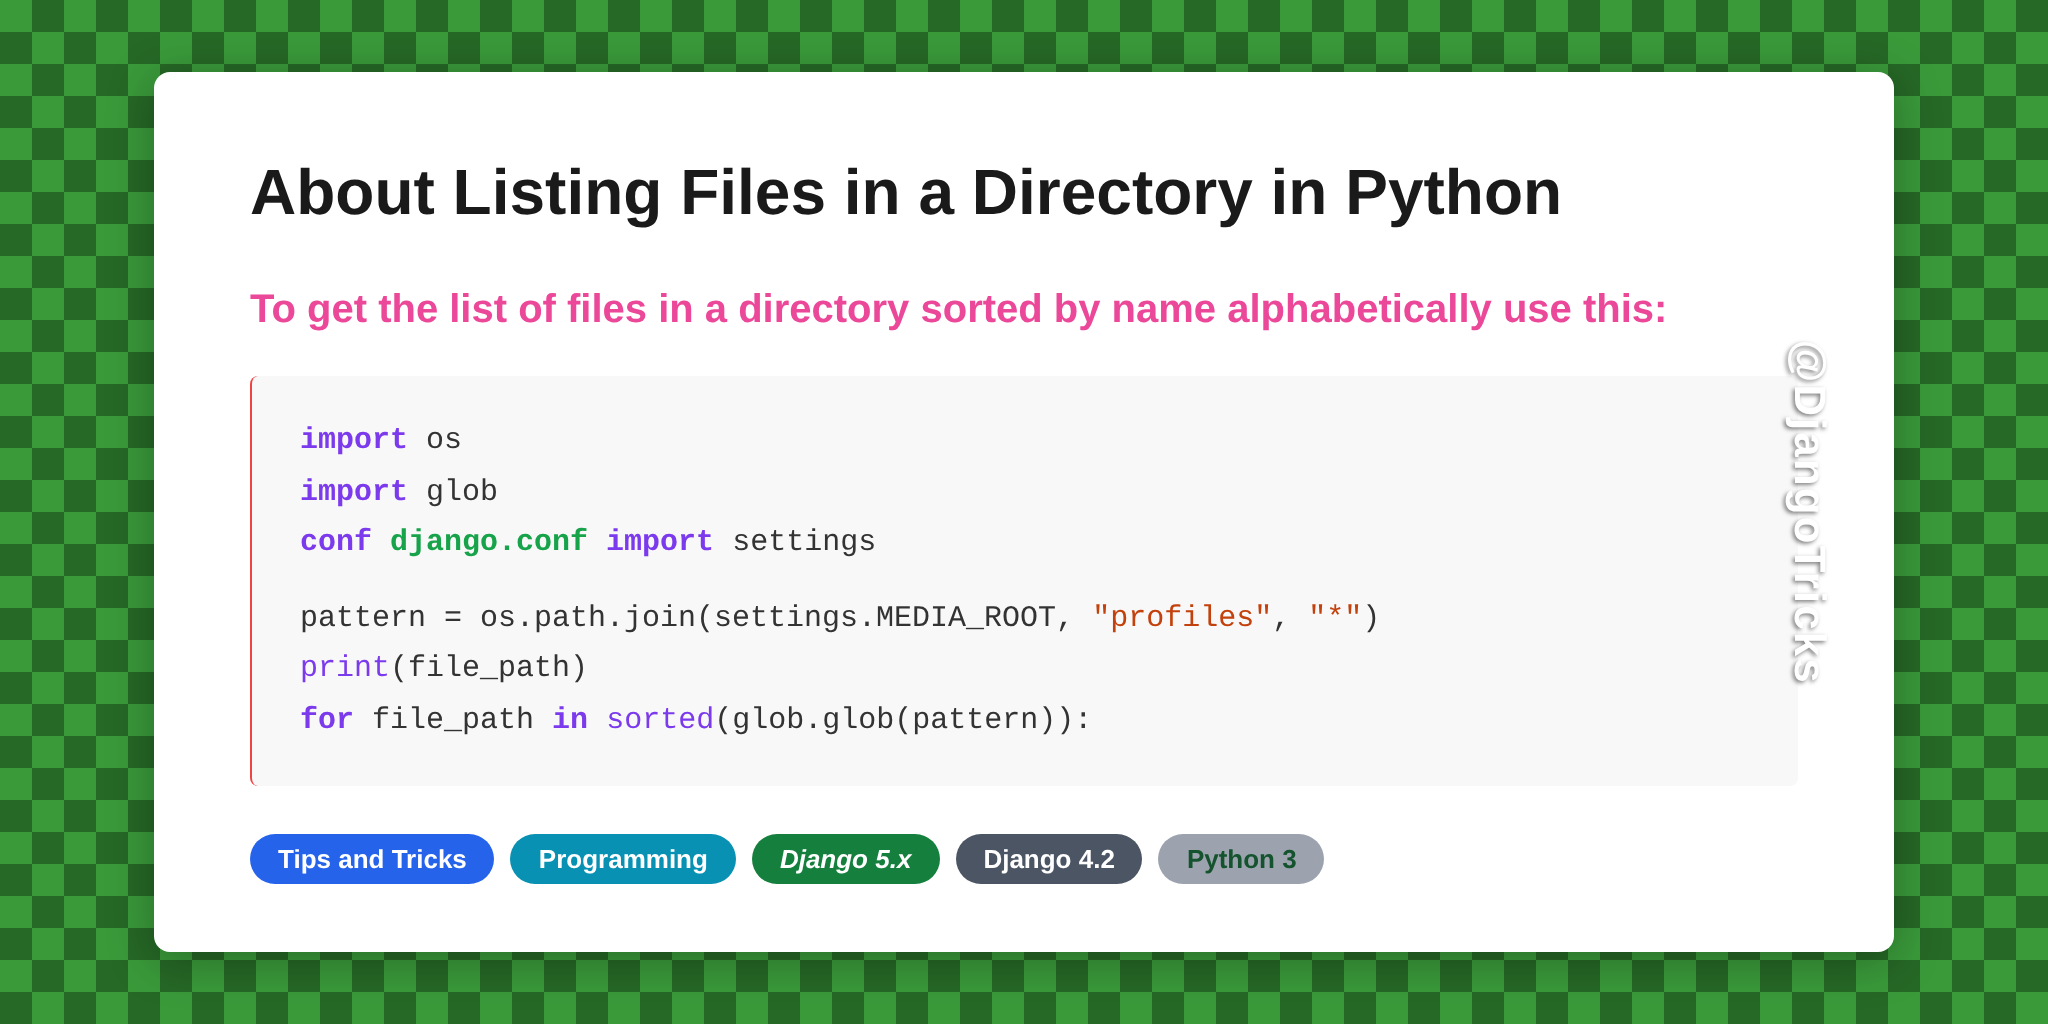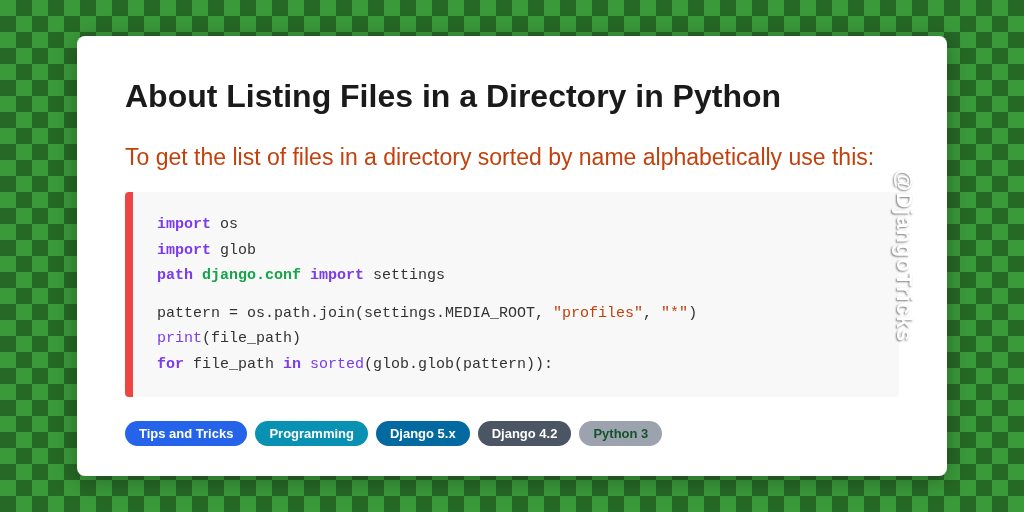--- a/index.html
+++ b/index.html
@@ -54,29 +54,30 @@
 
     .title {
       font-size: 32px;
       font-weight: 900;
       color: #1a1a1a;
       line-height: 1.25;
       margin-bottom: 24px;
     }
 
     .description {
-      font-size: 23px;
-      color: #c2410c;
+      font-size: 20px;
+      color: #ec4899;
       margin-bottom: 18px;
       line-height: 1.5;
+      font-weight: bold;
     }
 
     .code-block {
       background: #f8f8f8;
-      border-left: 8px solid #ef4444;
+      border-left: 1px solid #ef4444;
       border-radius: 4px;
       padding: 20px 24px;
       font-family: 'Courier New', Courier, monospace;
       font-size: 15px;
       line-height: 1.7;
       margin-bottom: 24px;
       color: #333;
     }
 
     .kw-purple { color: #7c3aed; font-weight: bold; }
@@ -96,41 +97,41 @@
       padding: 5px 14px;
       border-radius: 20px;
       font-size: 13px;
       font-weight: 600;
       color: #fff;
       cursor: pointer;
     }
 
     .tag-blue   { background-color: #2563eb; text-align: center; }
     .tag-cyan   { background-color: #0891b2; }
-    .tag-dark1  { background-color: #0369a1; }
+    .tag-dark1  { background-color: #15803d; font-style: italic; }
     .tag-dark2  { background-color: #4b5563; }
     .tag-dark3  { background-color: #6b7280; }
     .tag-dark4  { background-color: #9ca3af; color: #14532d; }
   </style>
 </head>
 <body>
 
 <div class="card">
   <h1 class="title">About Listing Files in a Directory in Python</h1>
   <p class="description">To get the list of files in a directory sorted by name alphabetically use this:</p>
 
   <div class="code-block">
     <div>
       <span class="kw-purple">import</span><span> os</span>
     </div>
     <div>
       <span class="kw-purple">import</span><span> glob</span>
     </div>
     <div>
-      <span class="kw-purple">path</span><span class="kw-green"> django.conf</span><span class="kw-purple"> import</span><span> settings</span>
+      <span class="kw-purple">conf</span><span class="kw-green"> django.conf</span><span class="kw-purple"> import</span><span> settings</span>
     </div>
     <div style="margin-top:12px">
       <span>pattern = os.path.join(settings.MEDIA_ROOT, </span><span class="kw-string">"profiles"</span><span>, </span><span class="kw-string">"*"</span><span>)</span>
     </div>
     <div>
       <span class="kw-func">    print</span><span>(file_path)</span>
     </div>
     <div>
       <span class="kw-purple">for</span><span> file_path </span><span class="kw-purple">in</span><span class="kw-func"> sorted</span><span>(glob.glob(pattern)):</span>
     </div>

